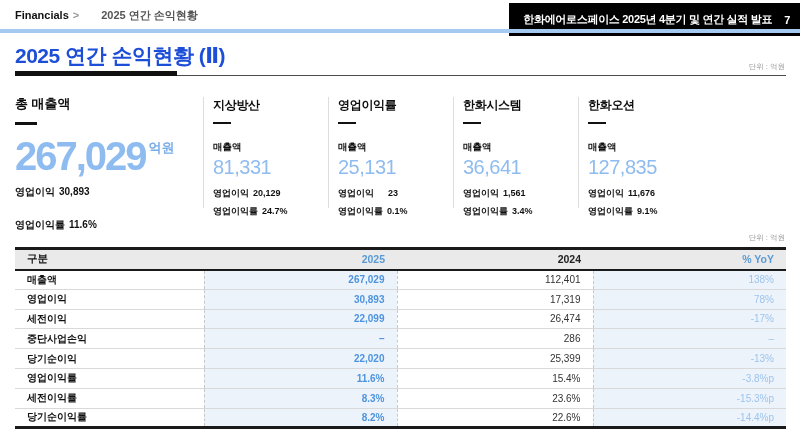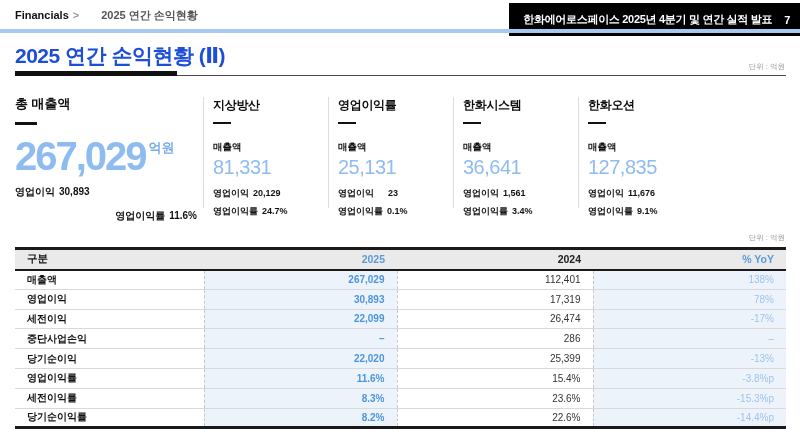--- a/index.html
+++ b/index.html
@@ -131,21 +131,21 @@
 <div class="total-block">
   <div class="total-title">총 매출액</div>
   <div class="total-dash"></div>
   <div class="total-value-row">
     <span class="total-value">267,029</span>
     <span class="total-unit">억원</span>
   </div>
   <div class="kv">
     <span>영업이익</span><span class="v">30,893</span>
   </div>
-  <div class="kv" style="margin-top:10px;text-align:right;">
+  <div class="kv" style="margin-top:19px;">
     <span>영업이익률</span><span class="v">11.6%</span>
   </div>
 </div>
 
 <div class="seg-divider" style="left:203px;"></div>
 <div class="seg-divider" style="left:328px;"></div>
 <div class="seg-divider" style="left:453px;"></div>
 <div class="seg-divider" style="left:578px;"></div>
 
 <div class="seg-block" style="left:213px;">

